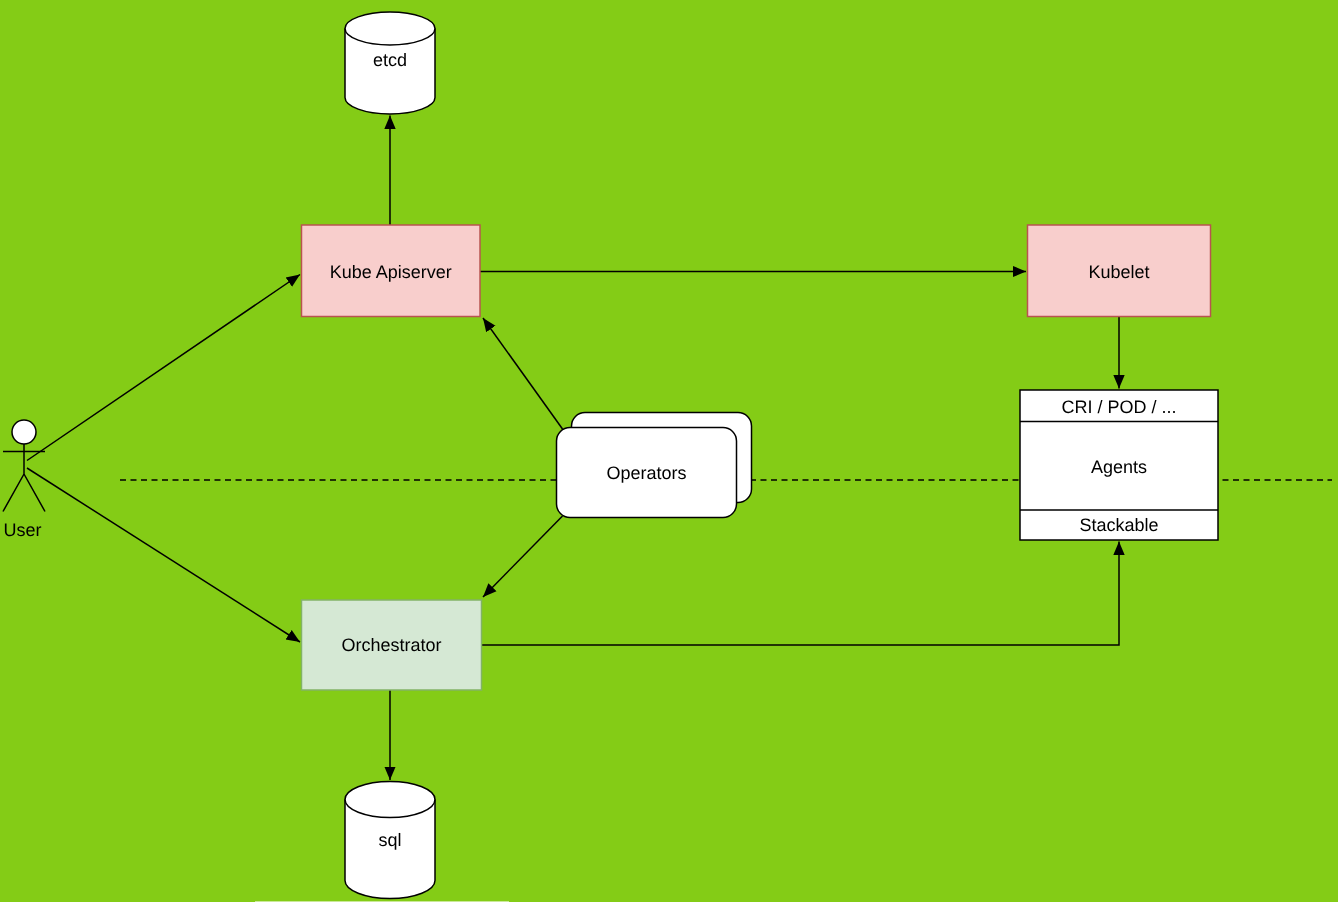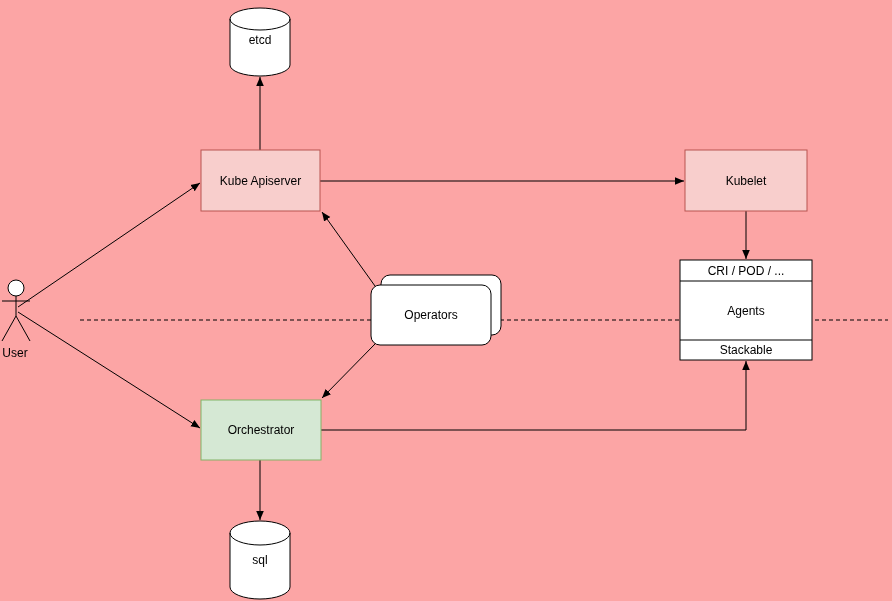--- a/index.html
+++ b/index.html
@@ -4,21 +4,21 @@
 <style>
   html, body {
     margin: 0;
     padding: 0;
     background: #ffffff;
   }
   .canvas {
     position: relative;
     width: 892px;
     height: 601px;
-    background: #fca5a5;
+    background: #84cc16;
     overflow: hidden;
   }
   svg {
     display: block;
   }
   svg text {
     font-family: "Liberation Sans", "DejaVu Sans", sans-serif;
     font-size: 12px;
     fill: #000000;
   }

